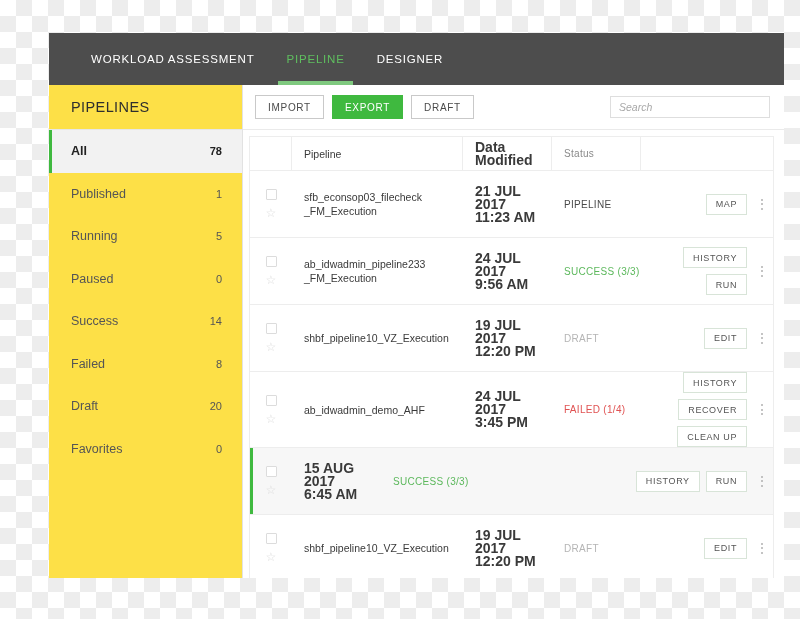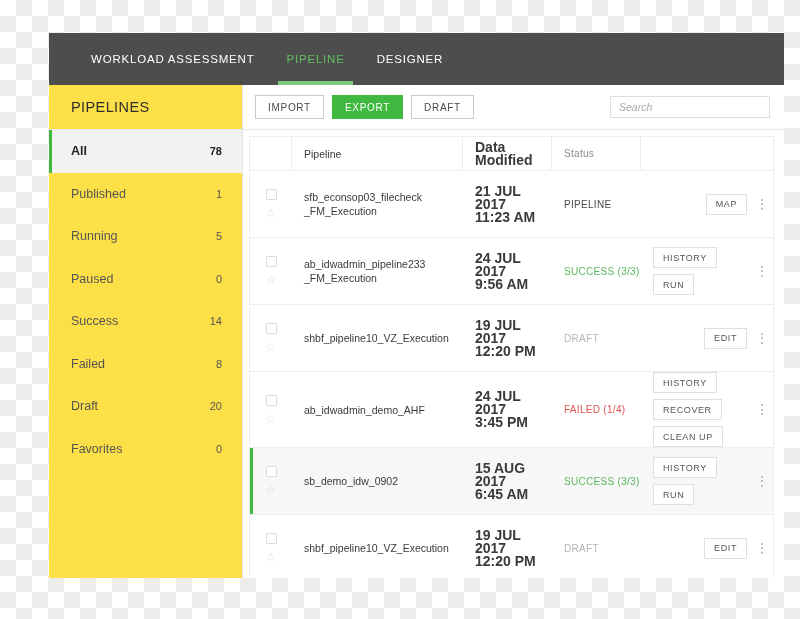--- a/index.html
+++ b/index.html
@@ -260,21 +260,21 @@
     cursor: pointer;
     flex: 0 0 22px;
     align-self: center;
   }
   .kebab span {
     width: 2px; height: 2px;
     background: #b0b0b0;
     border-radius: 50%;
     display: block;
   }
-  .act-group { display: flex; flex-wrap: wrap; gap: 6px; max-width: 160px; }
+  .act-group { display: flex; flex-wrap: wrap; gap: 6px; justify-content: flex-end; max-width: 160px; }
 </style>
 </head>
 <body>
 
 <div class="app-card">
 
   <div class="topnav">
       <div class="nav-tab">WORKLOAD ASSESSMENT</div>
       <div class="nav-tab active">PIPELINE</div>
       <div class="nav-tab">DESIGNER</div>
@@ -462,25 +462,20 @@
                   <span></span>
                   <span></span>
                   <span></span>
                 </div>
               </div>
               <div class="row highlight">
                 <div class="cell c-sel">
                   <div class="chk"></div>
                   <div class="star">☆</div>
                 </div>
-                <div class="cell c-name">
-                  <div>
-                    <div>sb_demo_idw_0902</div>
-                  </div>
-                </div>
                 <div class="cell c-date">
                   <div>
                     <div>15 AUG 2017</div>
                     <div>6:45 AM</div>
                   </div>
                 </div>
                 <div class="cell c-stat">
                   <span class="status-success">SUCCESS (3/3)</span>
                 </div>
                 <div class="cell c-act">

